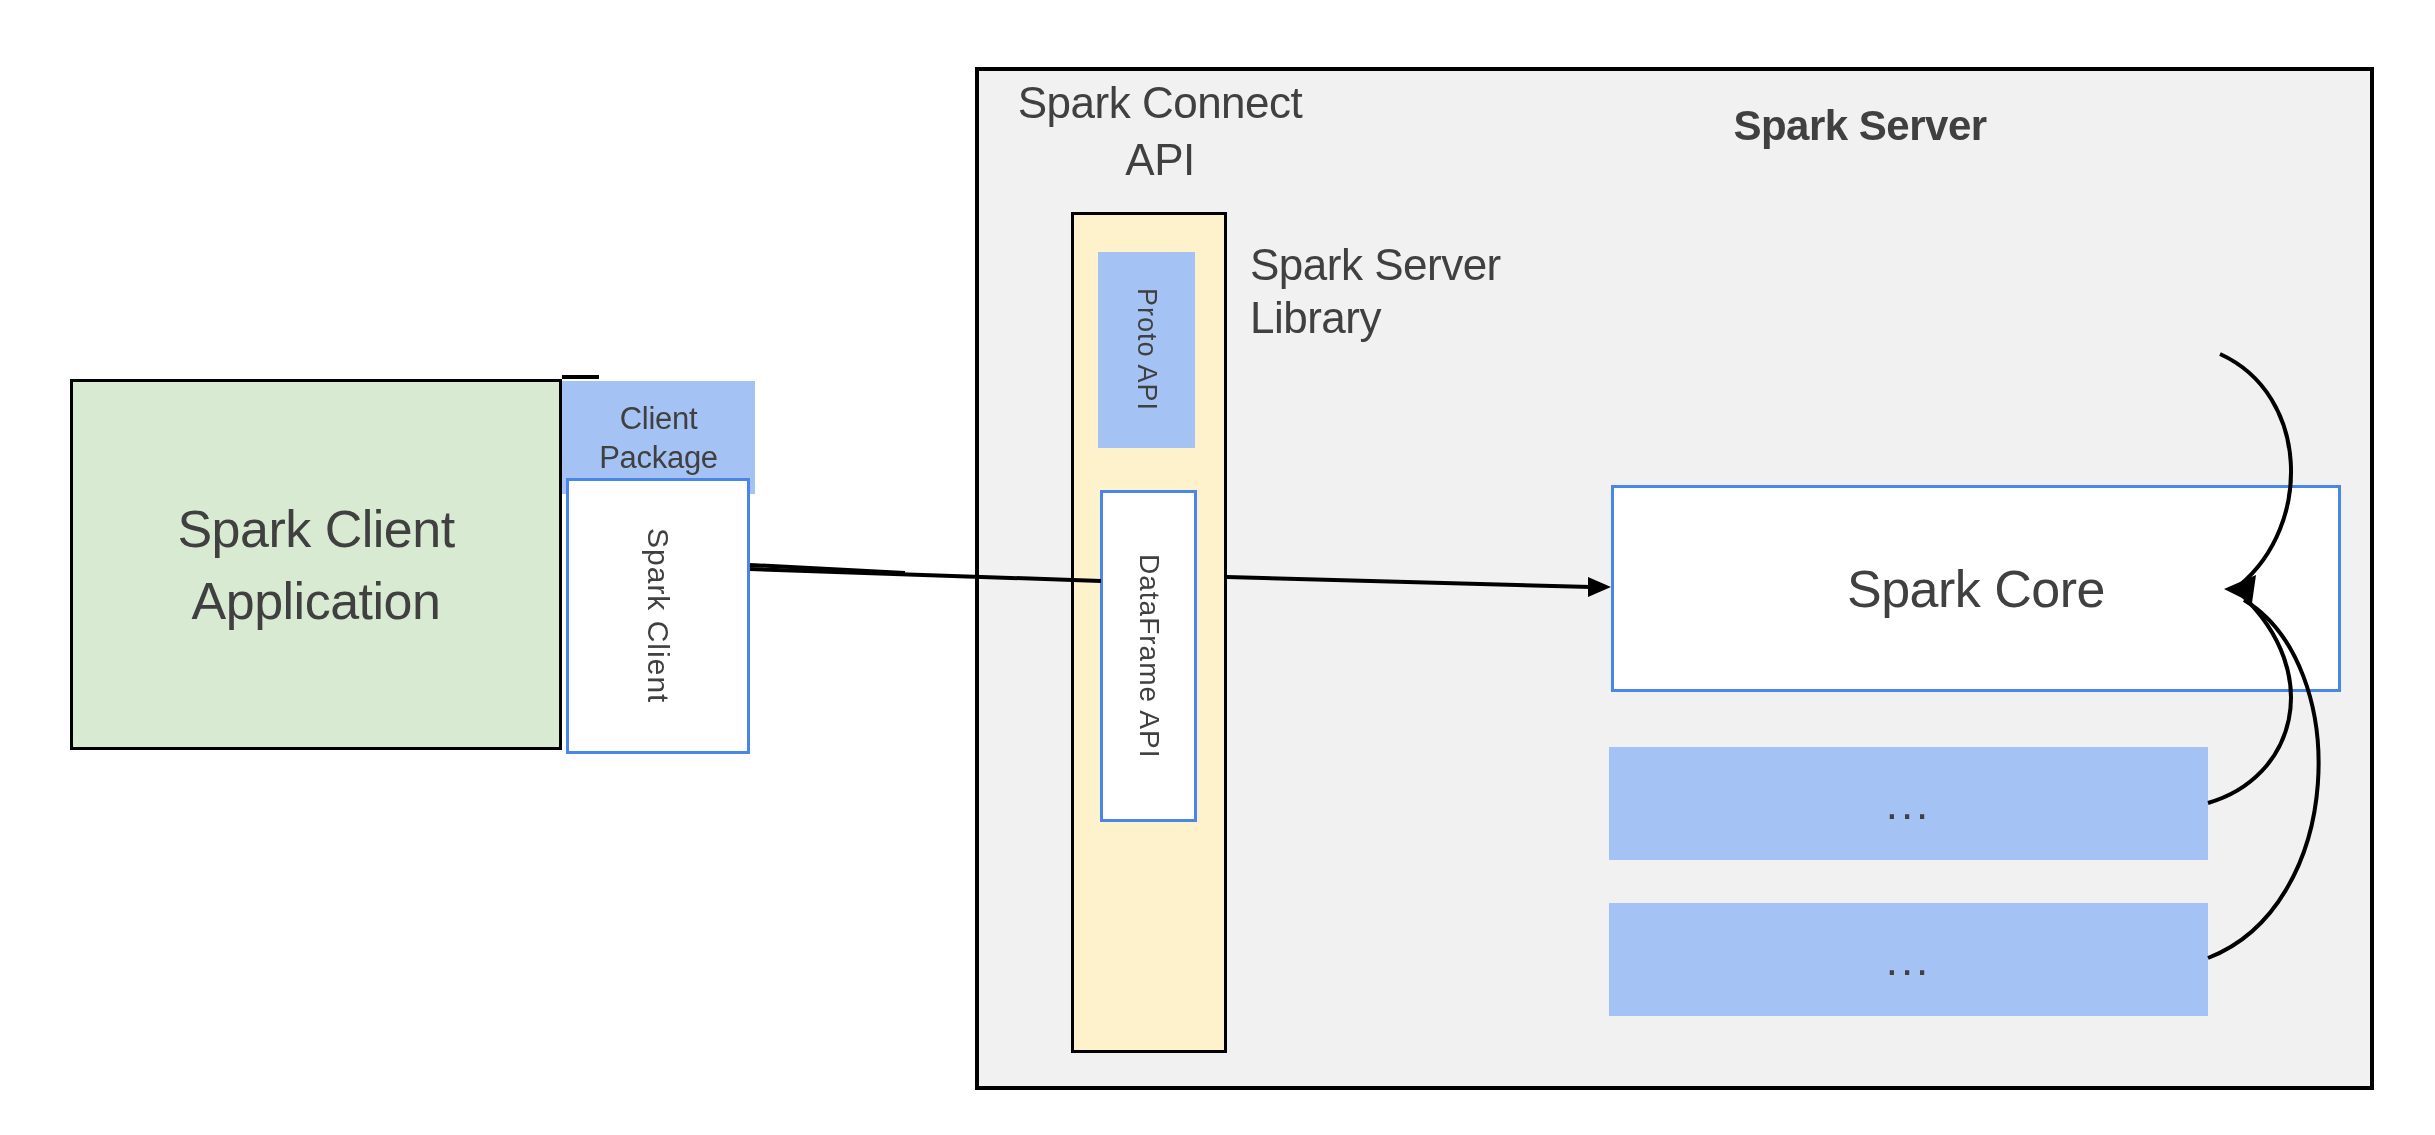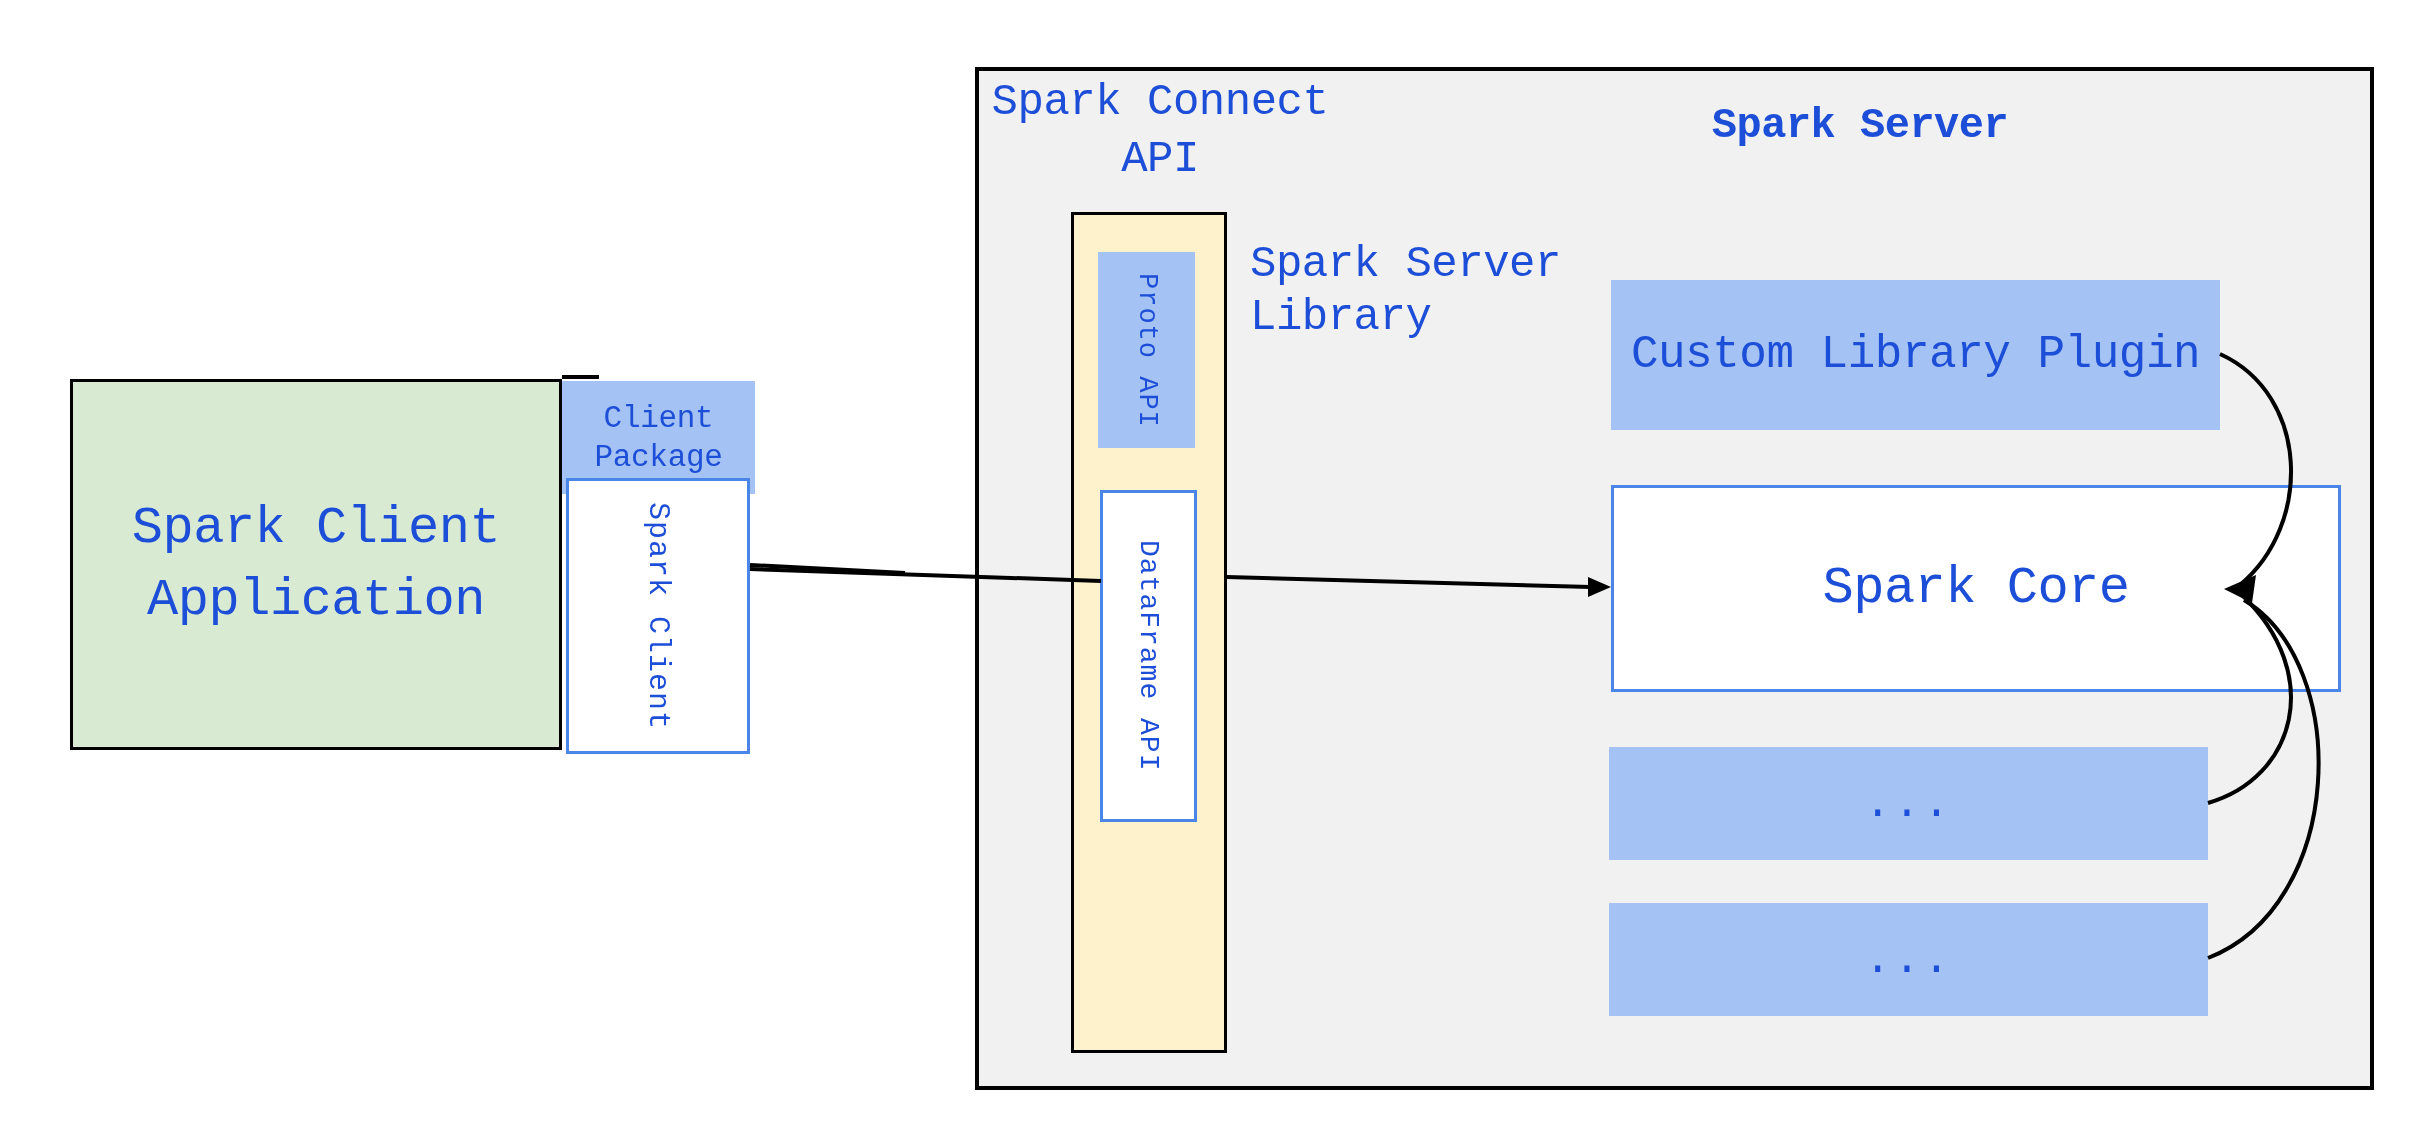--- a/index.html
+++ b/index.html
@@ -2,21 +2,21 @@
 <html style="--green-fill: #d9ead3; --blue-fill: #a4c2f4; --blue-border: #4a86e8; --yellow-fill: #fdf2cc; --panel-fill: #f1f1f2; --line-black: #000000;"><head>
 <meta charset="utf-8">
 <style>
   :root{
     --green-fill:#d9ead3; --blue-fill:#a4c2f4; --blue-border:#4a86e8;
     --yellow-fill:#fdf2cc; --panel-fill:#f1f1f2; --line-black:#000000;
   }
   html,body{margin:0;padding:0;background:#ffffff;}
   #canvas{
     position:relative; width:2435px; height:1135px; background:#ffffff;
-    font-family:Liberation Mono, monospace; color:#1d4ed8; overflow:hidden;
+    font-family:Liberation Sans, sans-serif; color:#404040; overflow:hidden;
     letter-spacing:-0.5px;
   }
   .box{
     position:absolute; box-sizing:border-box;
     display:flex; align-items:center; justify-content:center; text-align:center;
   }
   .prelines{white-space:pre-line;}
   .vtext{writing-mode:vertical-rl; text-orientation:mixed;}
   .lbl{position:absolute; box-sizing:border-box;}
 
@@ -73,23 +73,20 @@
   <div class="box yellow-col"></div>
   <div class="box proto-box">
     <span class="vtext">Proto API</span>
   </div>
   <div class="box dataframe-box">
     <span class="vtext">DataFrame API</span>
   </div>
   <div class="lbl library-label prelines">Spark Server
 Library</div>
 
-  <div class="box plugin-box">
-    <span>Custom Library Plugin</span>
-  </div>
   <div class="box core-box">
     <span>Spark Core</span>
   </div>
   <div class="box slot-box slot-1">
     <span>...</span>
   </div>
   <div class="box slot-box slot-2">
     <span>...</span>
   </div>
 

